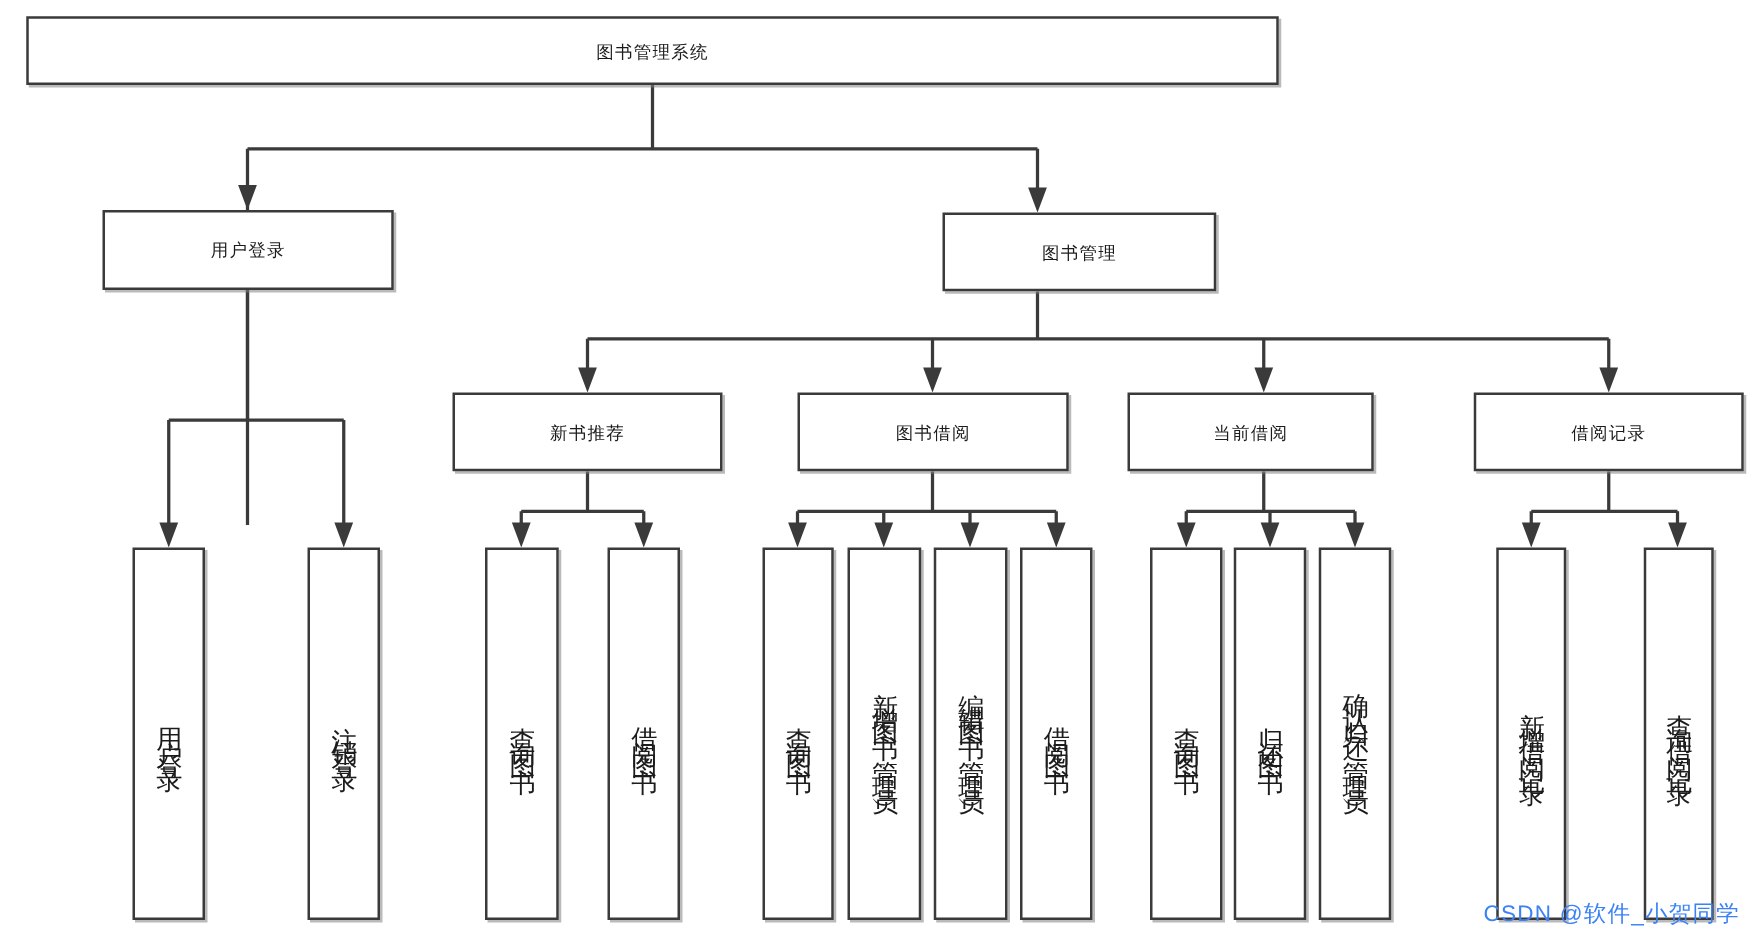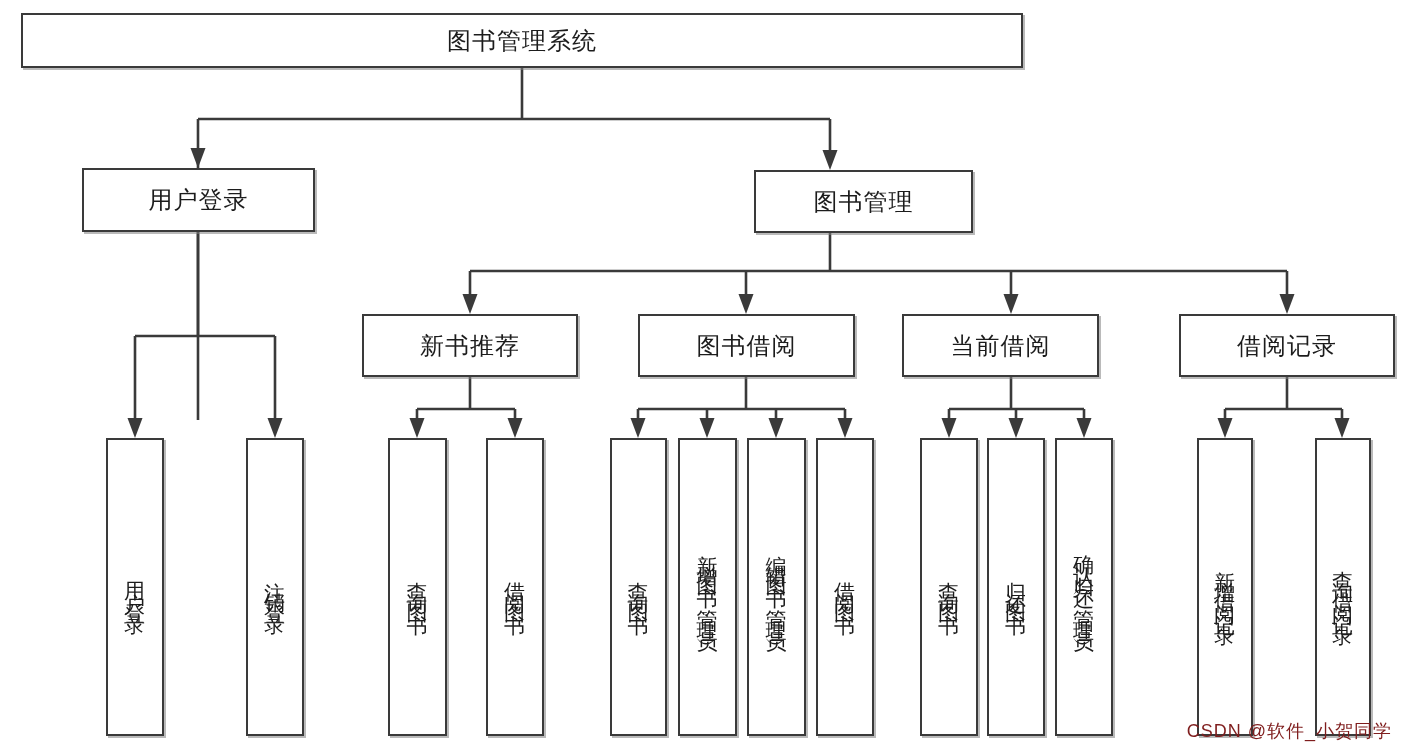--- a/index.html
+++ b/index.html
@@ -14,38 +14,38 @@
   .box{
     position:absolute;
     box-sizing:border-box;
     background:#ffffff;
     border:2.5px solid #3a3a3a;
     box-shadow:2px 2px 0 rgba(130,130,130,0.55);
     display:flex;align-items:center;justify-content:center;
     color:#1c1c1c;
   }
   .hbox .lbl{
-    font-size:24px;
+    font-size:14px;
     letter-spacing:1px;
     white-space:nowrap;
     line-height:1;
   }
   .vbox .vlbl{
     writing-mode:vertical-rl;
     text-orientation:mixed;
     font-size:21px;
     letter-spacing:11px;
     line-height:1;
     white-space:nowrap;
   }
   #watermark{
     position:absolute;
     right:13px;bottom:4px;
     font-size:18px;
-    color:#7f1d1d;
+    color:#3b82f6;
     letter-spacing:1px;
     white-space:nowrap;
     z-index:5;
   }
   .wire{stroke:#3a3a3a;stroke-width:2.6;fill:none;}
   .ahead{fill:#3a3a3a;stroke:none;}
 </style>
 </head>
 <body>
 

